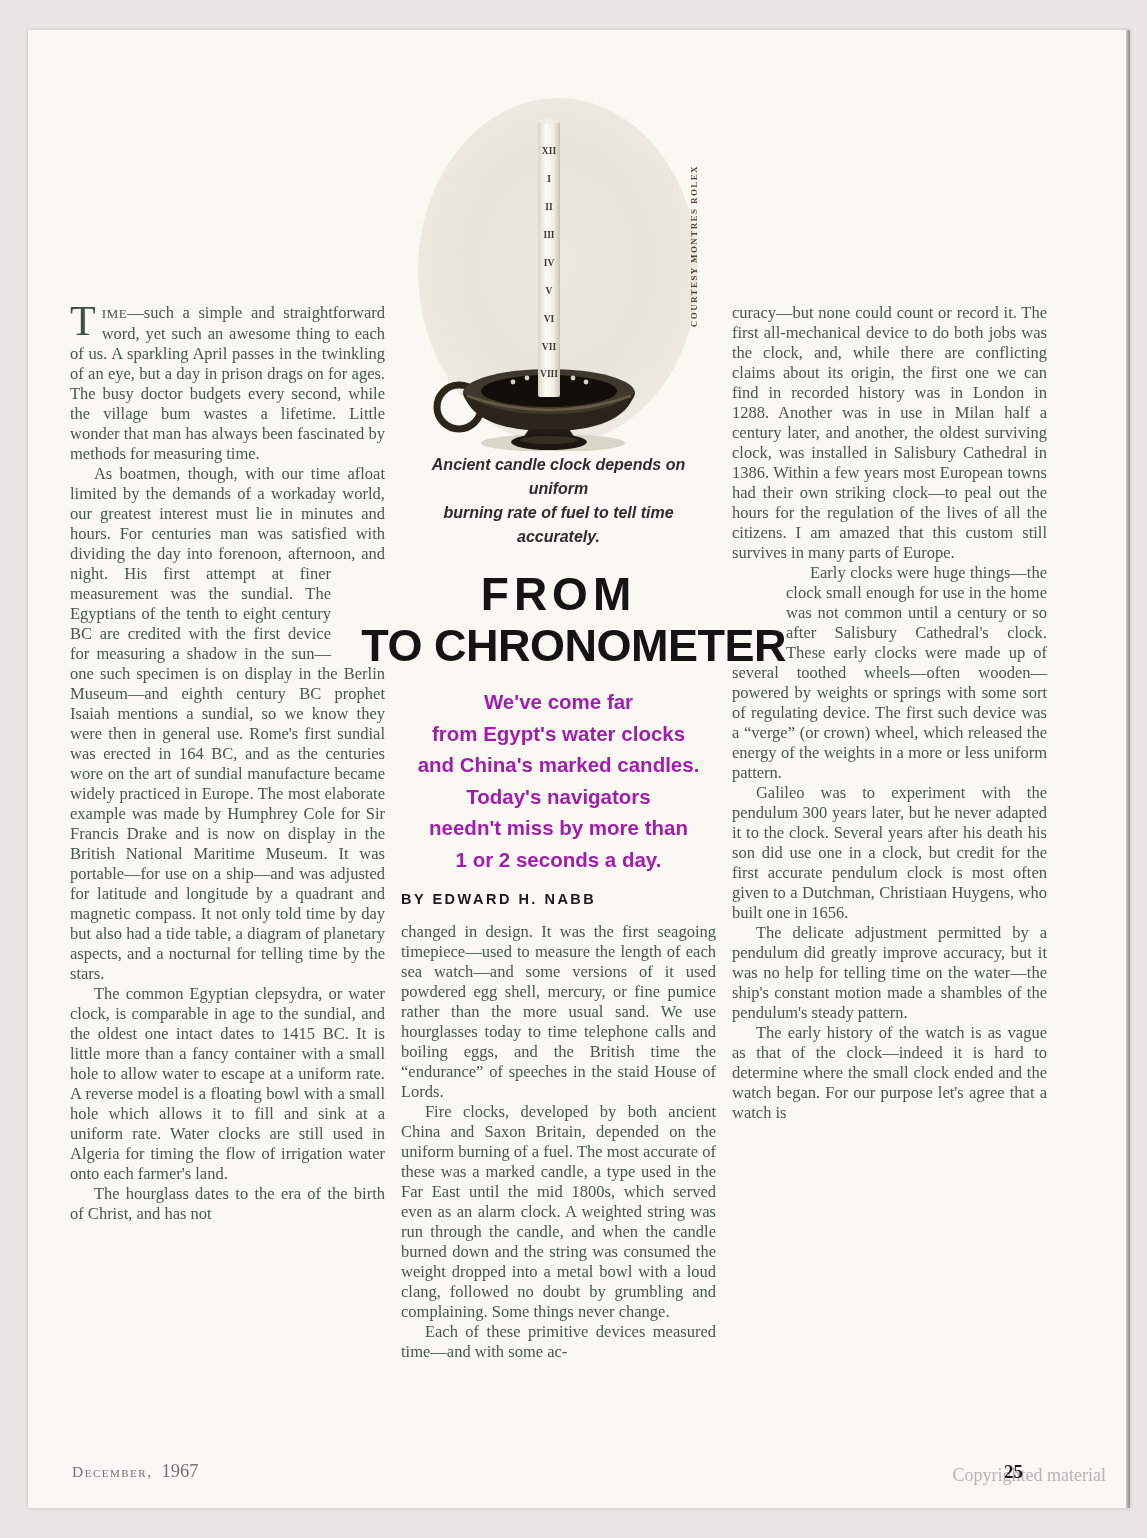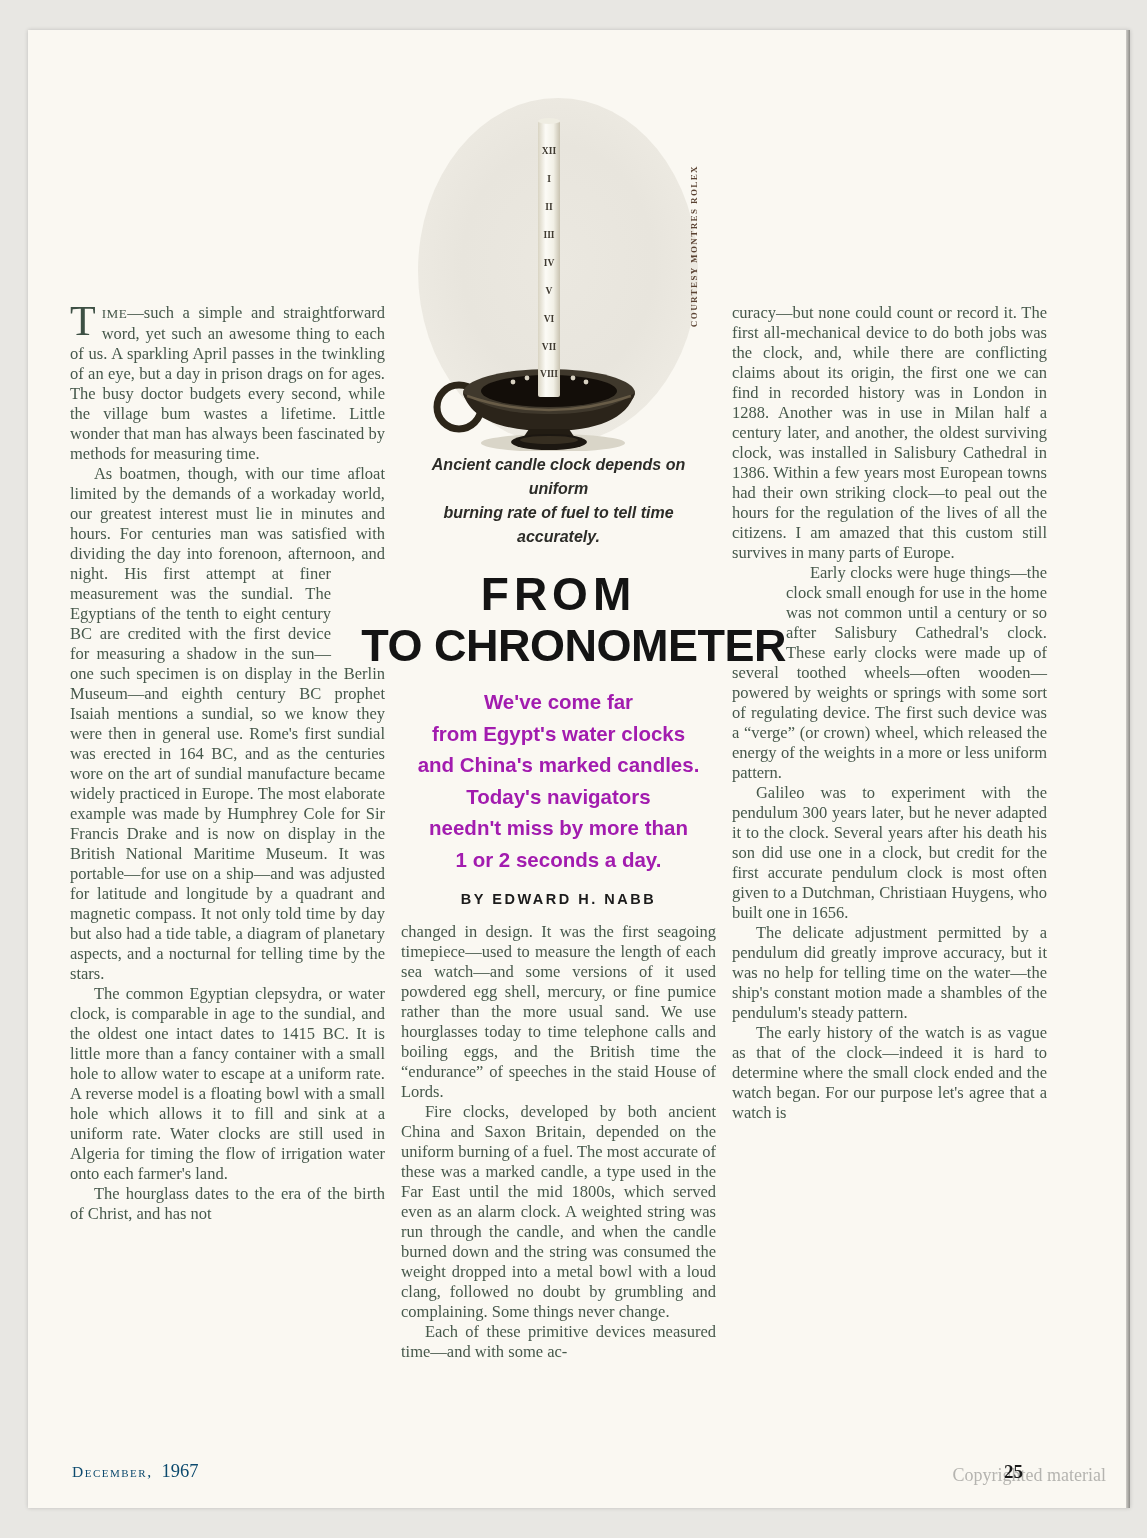--- a/index.html
+++ b/index.html
@@ -55,27 +55,27 @@
     font-weight:bold;color:#141414;line-height:52px;white-space:nowrap;
   }
   .title .l1{font-size:46px;letter-spacing:5px;}
   .title .l2{font-size:46px;letter-spacing:2px;}
   .title .l3{font-size:45px;letter-spacing:-.5px;margin:0 -70px;text-align:right;}
   .deck{
     margin-top:14px;text-align:center;font-family:"Liberation Sans",sans-serif;
     font-weight:bold;font-size:20.5px;line-height:31.5px;color:#a21caf;
   }
   .byline{
-    margin-top:14px;text-align:center;font-family:"Liberation Sans",sans-serif;
+    margin-top:14px;text-align:left;font-family:"Liberation Sans",sans-serif;
     font-weight:bold;font-size:14.5px;letter-spacing:2.5px;color:#1b1b1b;
   }
   .mid-body{margin-top:13px;}
   
   .footer{position:relative;height:55px;padding:8px 30px 0 44px;}
-  .footer-date{color:#0c4a6e;}
+  .footer-date{color:#737373;}
   .month{font-variant:small-caps;font-size:15.5px;letter-spacing:1.5px;}
   .year{font-size:18.5px;margin-left:9px;}
   .watermark{
     position:absolute;right:24px;top:12px;
     font-family:Liberation Serif, serif;font-size:18px;color:#b5b4b0;
   }
   .pagenum{
     position:absolute;right:107px;top:8px;
     font-size:19px;font-weight:bold;color:#191919;
   }

